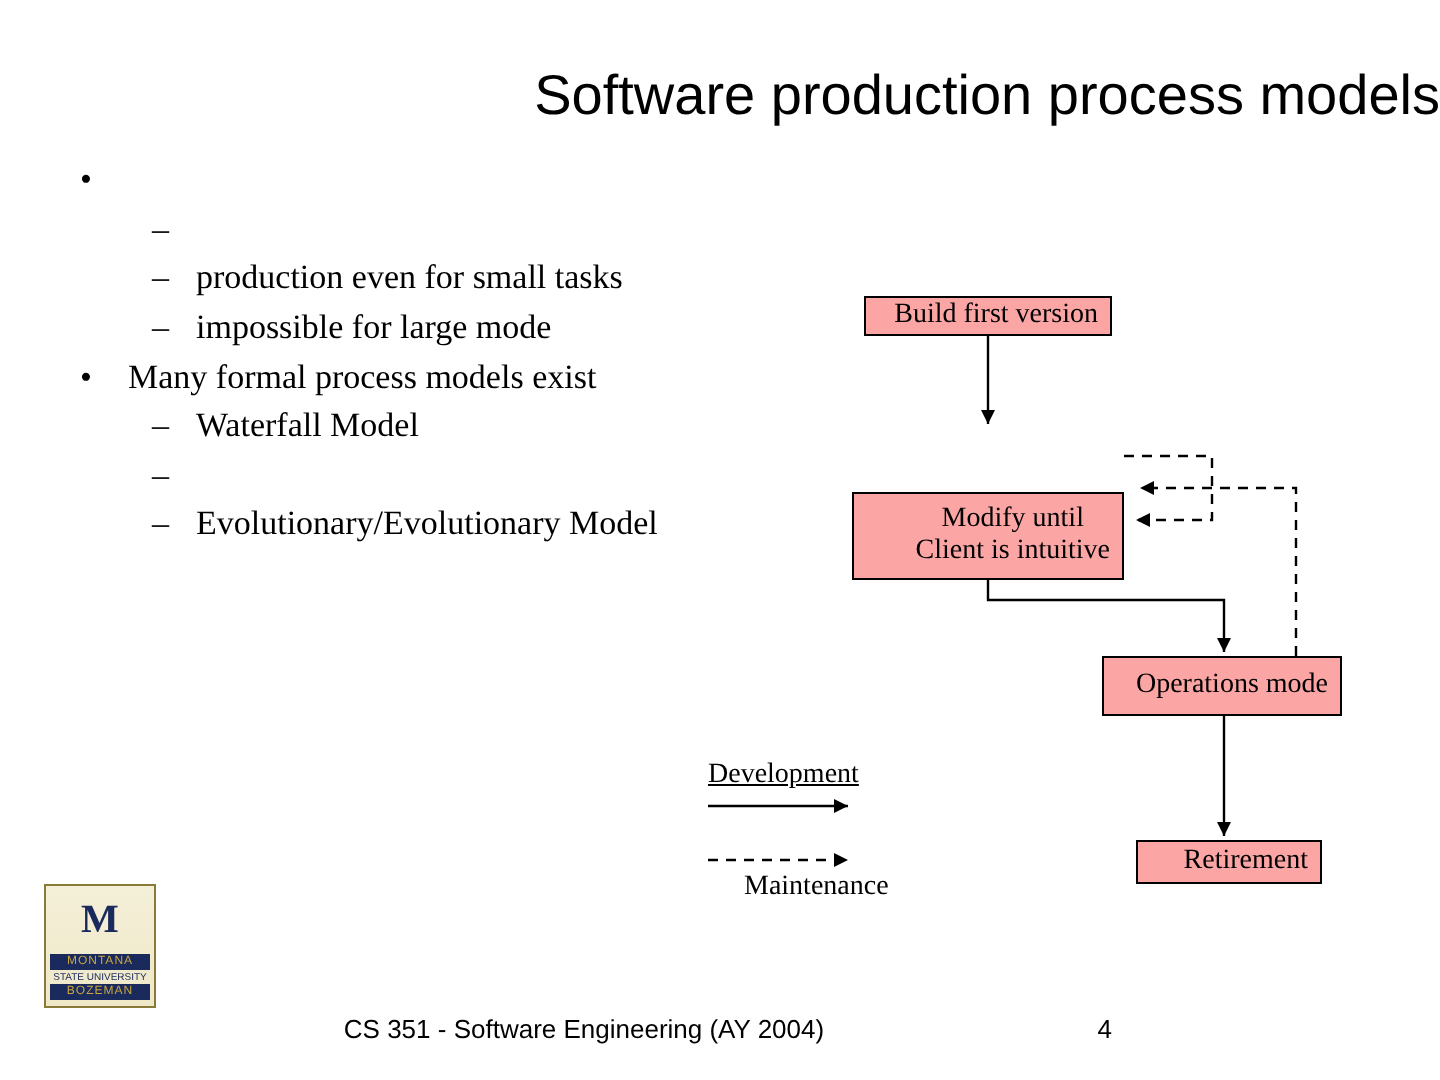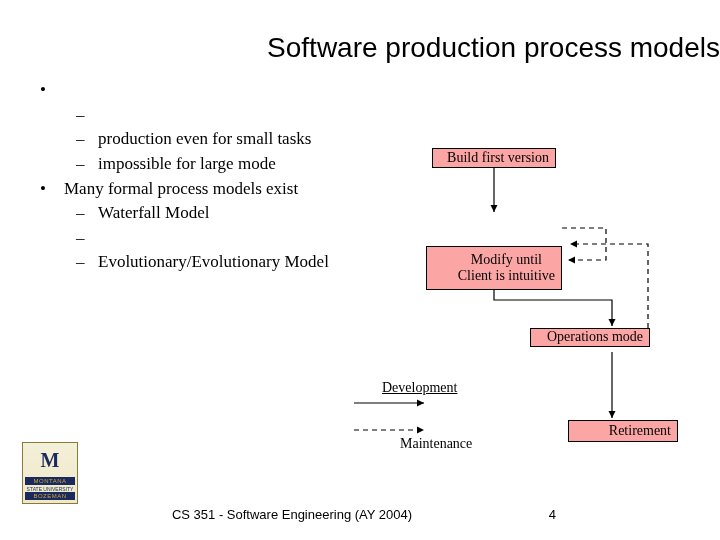--- a/index.html
+++ b/index.html
@@ -44,21 +44,20 @@
     text-align: center;
     display: flex;
     align-items: center;
     justify-content: flex-end;
     padding: 2px 6px;
     line-height: 1.15;
   }
   .legend {
     position: absolute;
     font-size: 14px;
-    margin-left: 28px;
   }
   .footer {
     position: absolute;
     bottom: 18px;
     left: 0;
     width: 584px;
     font-family: Arial, sans-serif;
     font-size: 13px;
     color: #000;
   }
@@ -164,24 +163,24 @@
   <line x1="354" y1="403" x2="424" y2="403" stroke="#000" stroke-width="1.2" marker-end="url(#arr)"></line>
   <line x1="354" y1="430" x2="424" y2="430" stroke="#000" stroke-width="1.2" stroke-dasharray="5,4" marker-end="url(#arr)"></line>
 </svg>
 
 <div class="box" style="left:432px; top:148px; width:124px; height:20px;">
   <span>Build first version</span>
 </div>
 <div class="box" style="left:426px; top:214px; width:136px; height:44px;margin-top:32px;">
   <span><span>Modify until</span><br><span>Client is intuitive</span></span>
 </div>
-<div class="box" style="left:530px; top:328px; width:120px; height:19px;">
+<div class="box" style="left:551px; top:328px; width:120px; height:30px;">
   <span>Operations mode</span>
 </div>
-<div class="box" style="left:568px; top:420px; width:110px; height:22px;">
+<div class="box" style="left:568px; top:420px; width:93px; height:22px;">
   <span>Retirement</span>
 </div>
 
 <div class="legend" style="left:354px; top:380px; text-decoration: underline;">Development</div>
 <div class="legend" style="left:372px; top:436px;">Maintenance</div>
 
 <div class="logo">
   <div class="m">M</div>
   <div class="bar">MONTANA</div>
   <div style="font-size:5px;">STATE UNIVERSITY</div>

